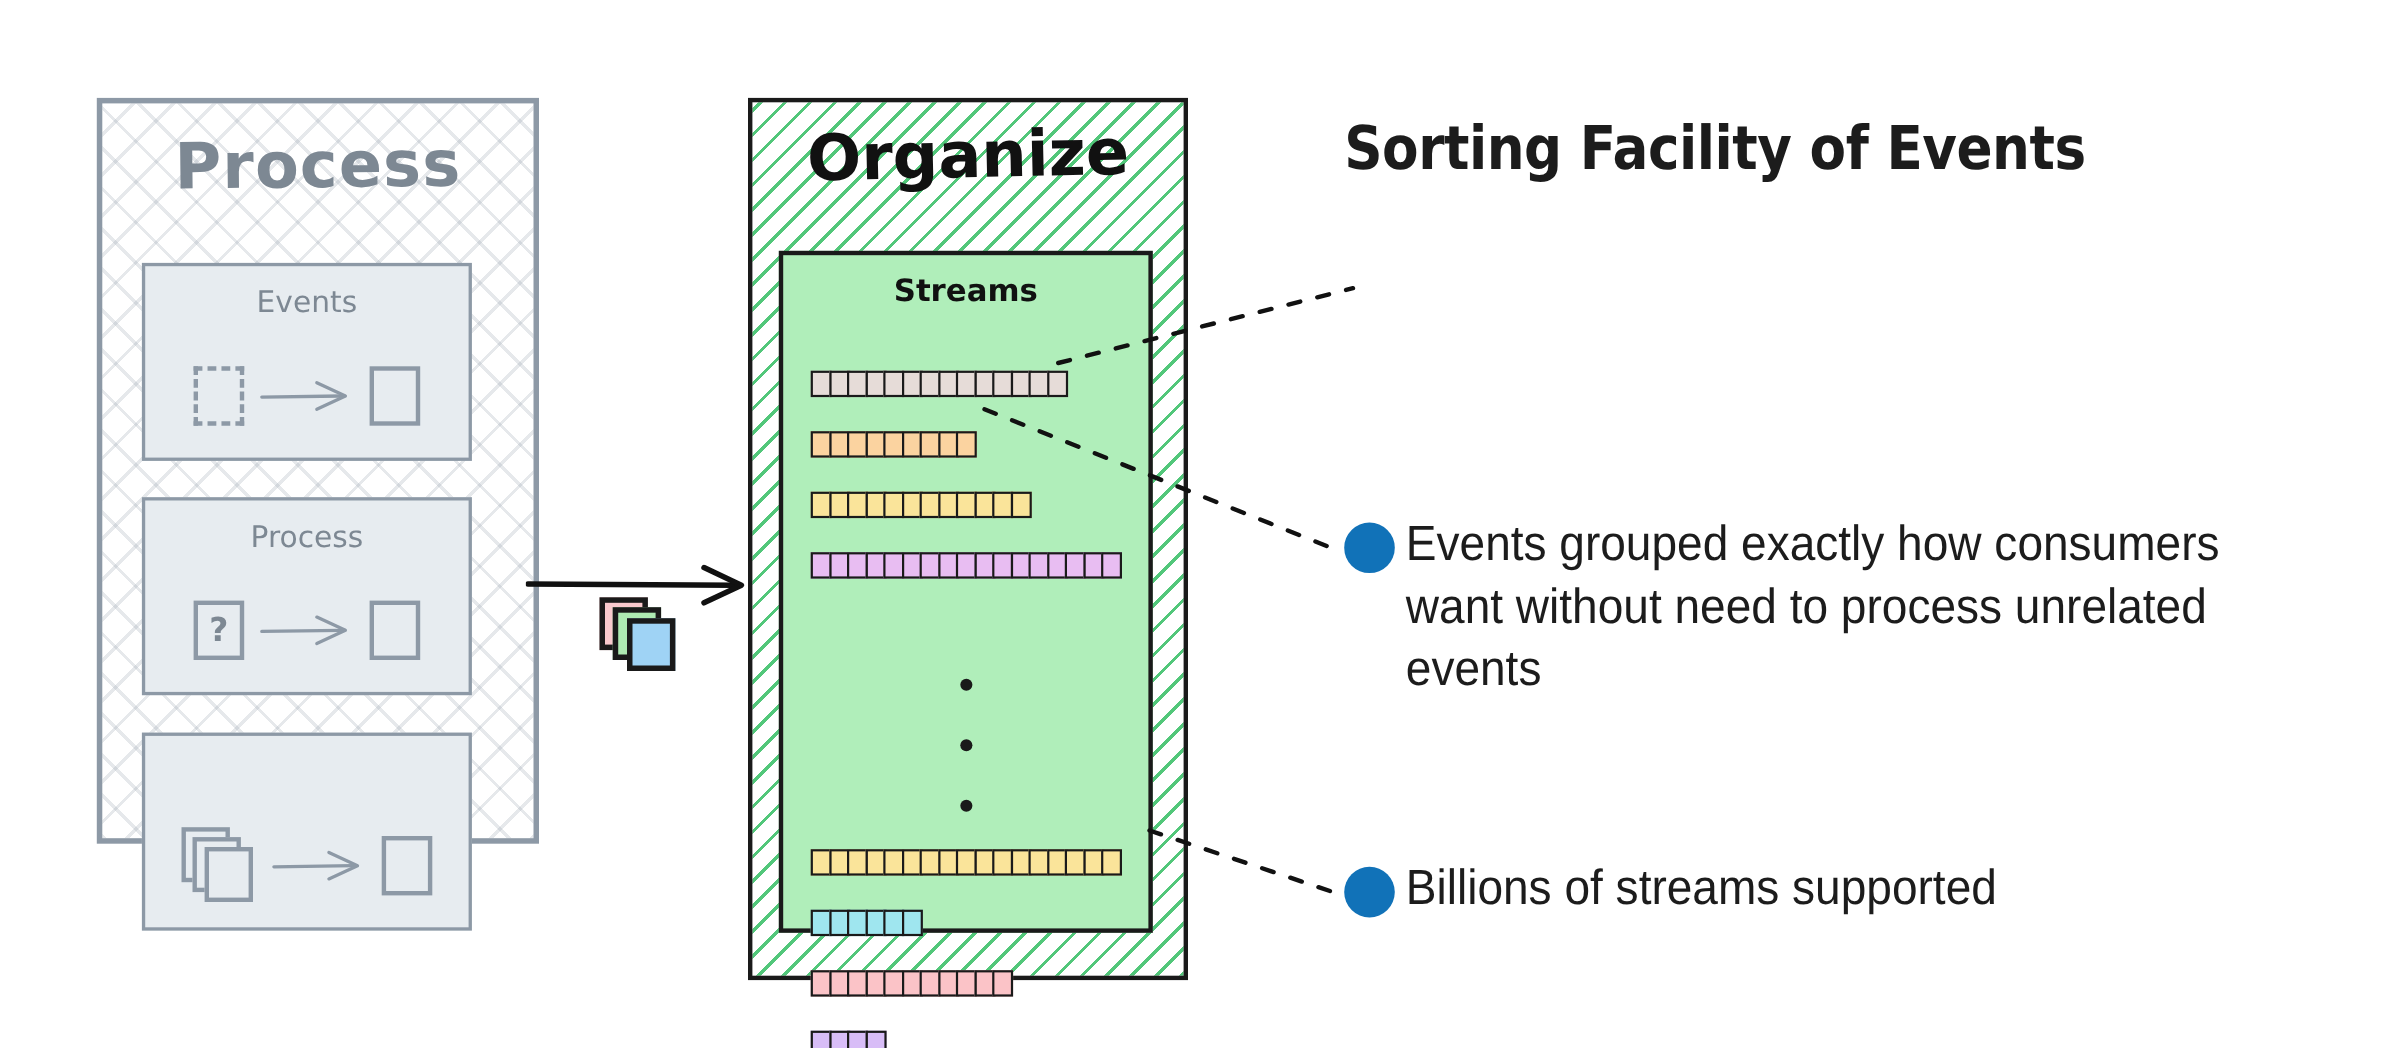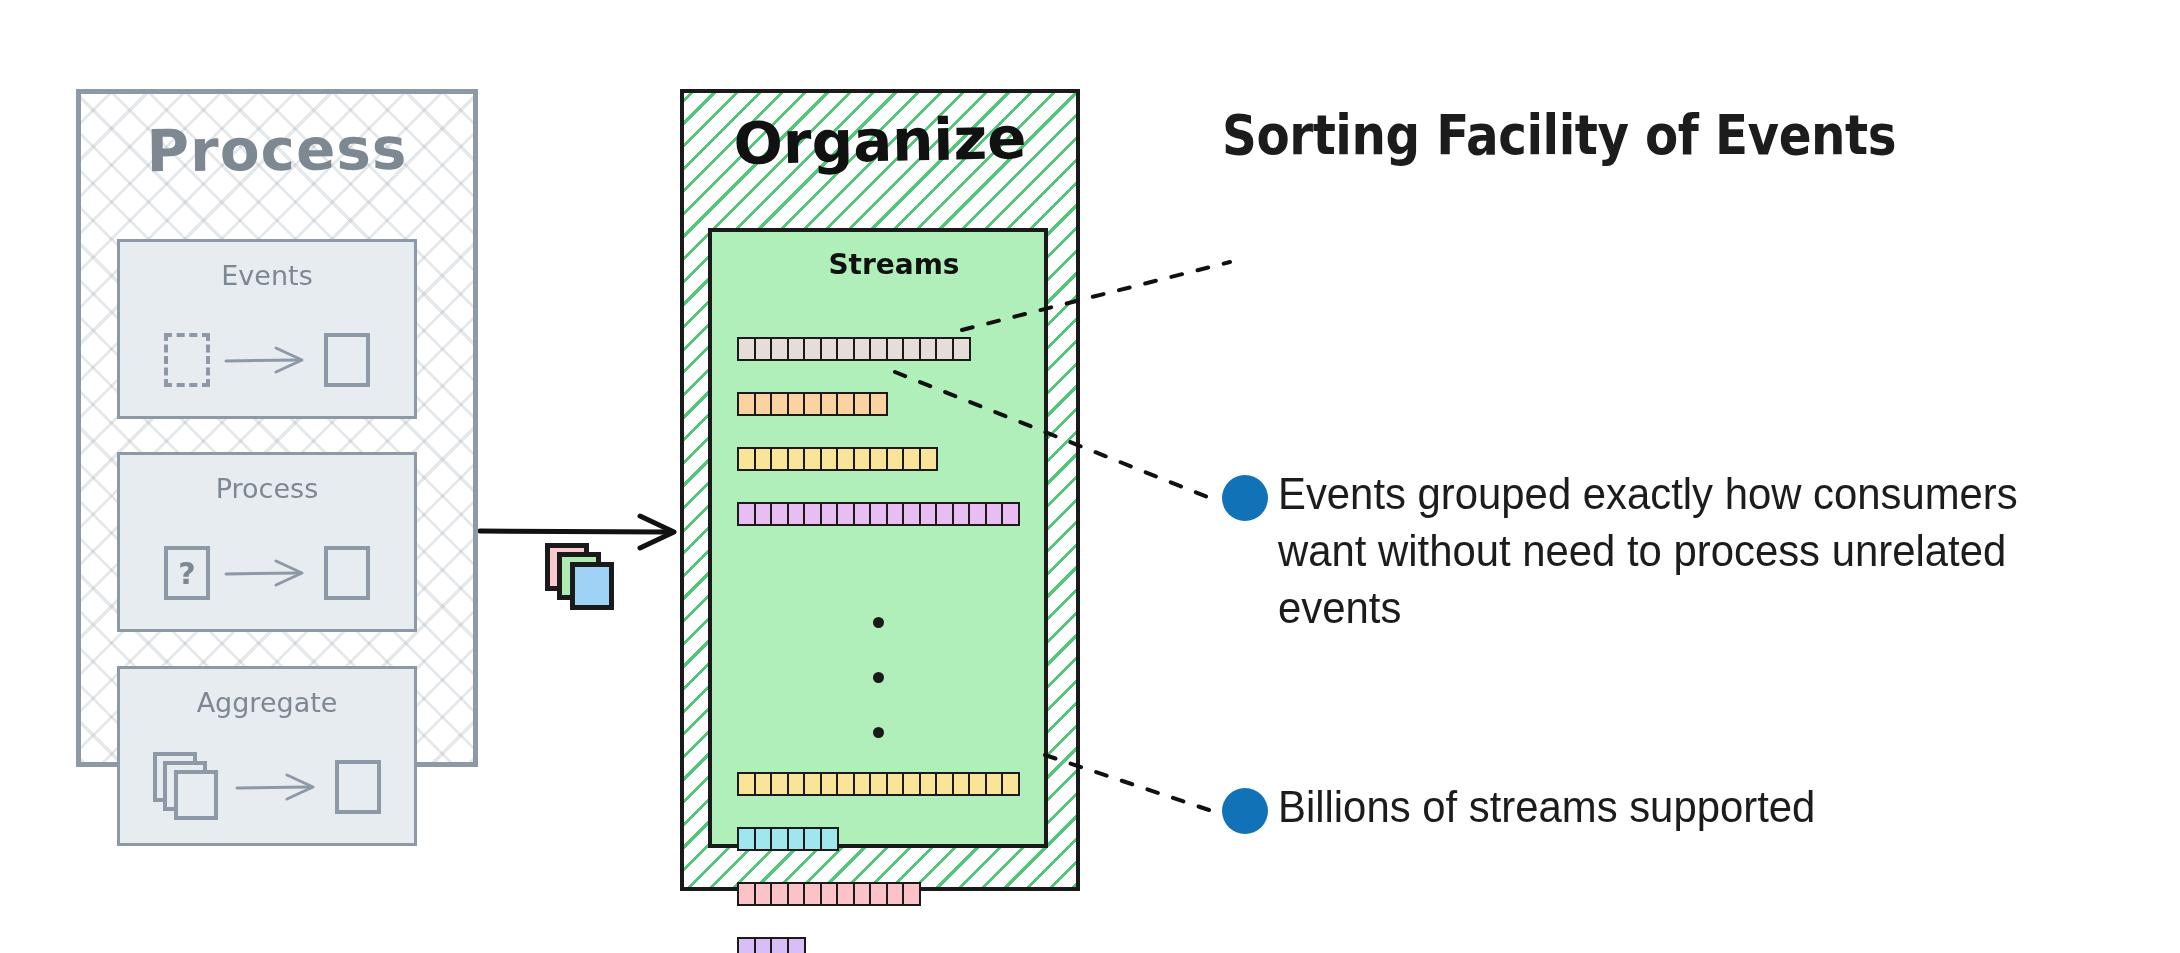--- a/index.html
+++ b/index.html
@@ -6,21 +6,21 @@
   html, body {
     width: 2180px; height: 953px;
     background: #ffffff;
     font-family: "Liberation Sans", sans-serif;
     overflow: hidden;
   }
   #canvas { position: relative; width: 2180px; height: 953px; background:#fff; }
 
   
   .process-panel {
-    position: absolute; left: 76px; top: 89px; width: 402px; height: 678px;
+    position: absolute; left: 88px; top: 89px; width: 402px; height: 678px;
     border: 5px solid #8d99a6;
     background-color: #ffffff;
     background-image:
       repeating-linear-gradient(45deg,  rgba(141,153,166,.22) 0 3px, transparent 3px 26px),
       repeating-linear-gradient(-45deg, rgba(141,153,166,.22) 0 3px, transparent 3px 26px);
   }
   .process-title {
     position: absolute; left: 0; top: 22px; width: 100%;
     text-align: center;
     font-family: "DejaVu Sans", sans-serif;
@@ -84,21 +84,21 @@
     text-align: center;
     font-family: "DejaVu Sans", sans-serif;
     font-size: 58px; font-weight: 700; color: #111;
     transform: rotate(-1.2deg);
   }
   .streams-box {
     position: absolute; left: 24px; top: 135px; width: 340px; height: 620px;
     background: #b0eeba; border: 4px solid #1a1a1a;
   }
   .streams-label {
-    position: absolute; left: 16px; top: 16px; width: 100%;
+    position: absolute; left: 0; top: 16px; width: 100%;
     text-align: center;
     font-family: "DejaVu Sans", sans-serif;
     font-size: 28px; font-weight: 700; color: #111;
   }
   .bar { position: absolute; left: 25px; height: 24px; display: flex; }
   .bar span {
     display: block; width: 19px; height: 24px;
     border: 2.5px solid #1a1a1a; margin-right: -2.5px;
   }
   .dots { position: absolute; left: 0; width: 100%; text-align: center; }
@@ -156,21 +156,20 @@
         <div class="sq qmark">?</div>
         <svg class="arrow-sm" viewBox="0 0 86 30">
           <path d="M2 16 L74 15" stroke="#8d99a6" stroke-width="3" fill="none" stroke-linecap="round"></path>
           <path d="M52 3 L78 15 L52 27" stroke="#8d99a6" stroke-width="3" fill="none" stroke-linecap="round" stroke-linejoin="round"></path>
         </svg>
         <div class="sq"></div>
       </div>
     </div>
 
     <div class="proc-box b3">
-      <div class="proc-box-label">Aggregate</div>
       <div class="proc-row">
         <div class="stack">
             <i></i>
             <i></i>
             <i></i>
           </div>
         <svg class="arrow-sm" viewBox="0 0 86 30">
           <path d="M2 16 L74 15" stroke="#8d99a6" stroke-width="3" fill="none" stroke-linecap="round"></path>
           <path d="M52 3 L78 15 L52 27" stroke="#8d99a6" stroke-width="3" fill="none" stroke-linecap="round" stroke-linejoin="round"></path>
         </svg>

